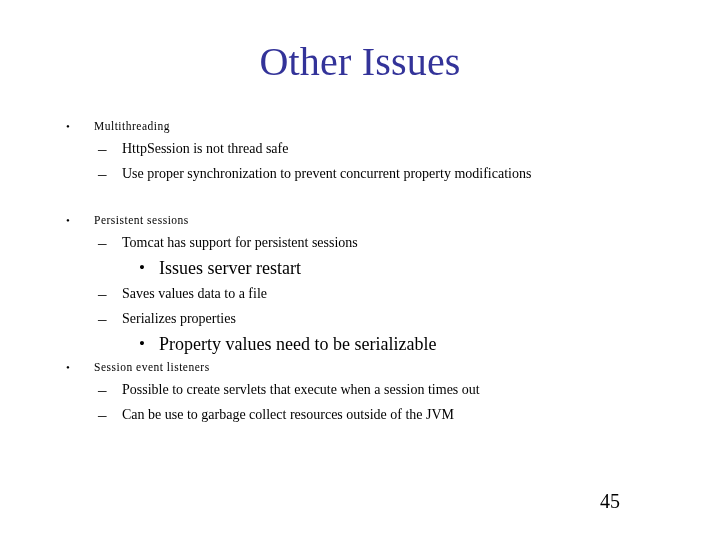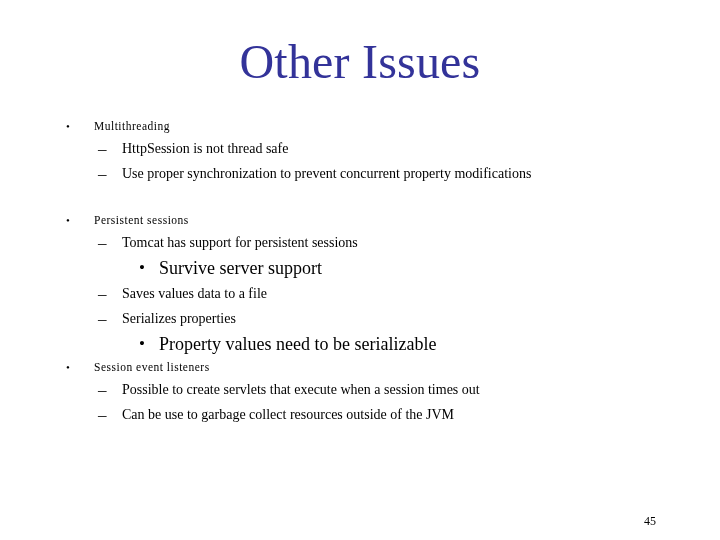--- a/index.html
+++ b/index.html
@@ -20,21 +20,21 @@
   }
 
   
   .slide-title {
     position: absolute;
     top: 38px;
     left: 0;
     width: 720px;
     text-align: center;
     font-family: "Liberation Serif", "DejaVu Serif", serif;
-    font-size: 48px;
+    font-size: 40px;
     line-height: 48px;
     color: #333399;
     letter-spacing: 0.2px;
     white-space: nowrap;
   }
 
   
   .body-area {
     position: absolute;
     top: 116px;
@@ -116,24 +116,23 @@
     height: 24px;
   }
   .group-gap-none {
     height: 0;
   }
 
   
   .page-number {
     position: absolute;
     left: 600px;
-    top: 512px;
+    top: 492px;
     width: 100px;
-    text-align: center;
-    font-size: 12px;
+    font-size: 20px;
     line-height: 18px;
     color: #000000;
   }
 </style>
 </head>
 <body>
 
 <div class="slide">
 
   <div class="slide-title">Other Issues</div>
@@ -158,21 +157,21 @@
     <div class="bullet-row lvl1">
       <span class="marker">•</span>
       <span class="btext">Persistent sessions</span>
     </div>
     <div class="bullet-row lvl2">
       <span class="marker">–</span>
       <span class="btext">Tomcat has support for persistent sessions</span>
     </div>
     <div class="bullet-row lvl3">
       <span class="marker">•</span>
-      <span class="btext">Survive server support</span>
+      <span class="btext">Issues server restart</span>
     </div>
     <div class="bullet-row lvl2">
       <span class="marker">–</span>
       <span class="btext">Saves values data to a file</span>
     </div>
     <div class="bullet-row lvl2">
       <span class="marker">–</span>
       <span class="btext">Serializes properties</span>
     </div>
     <div class="bullet-row lvl3">

